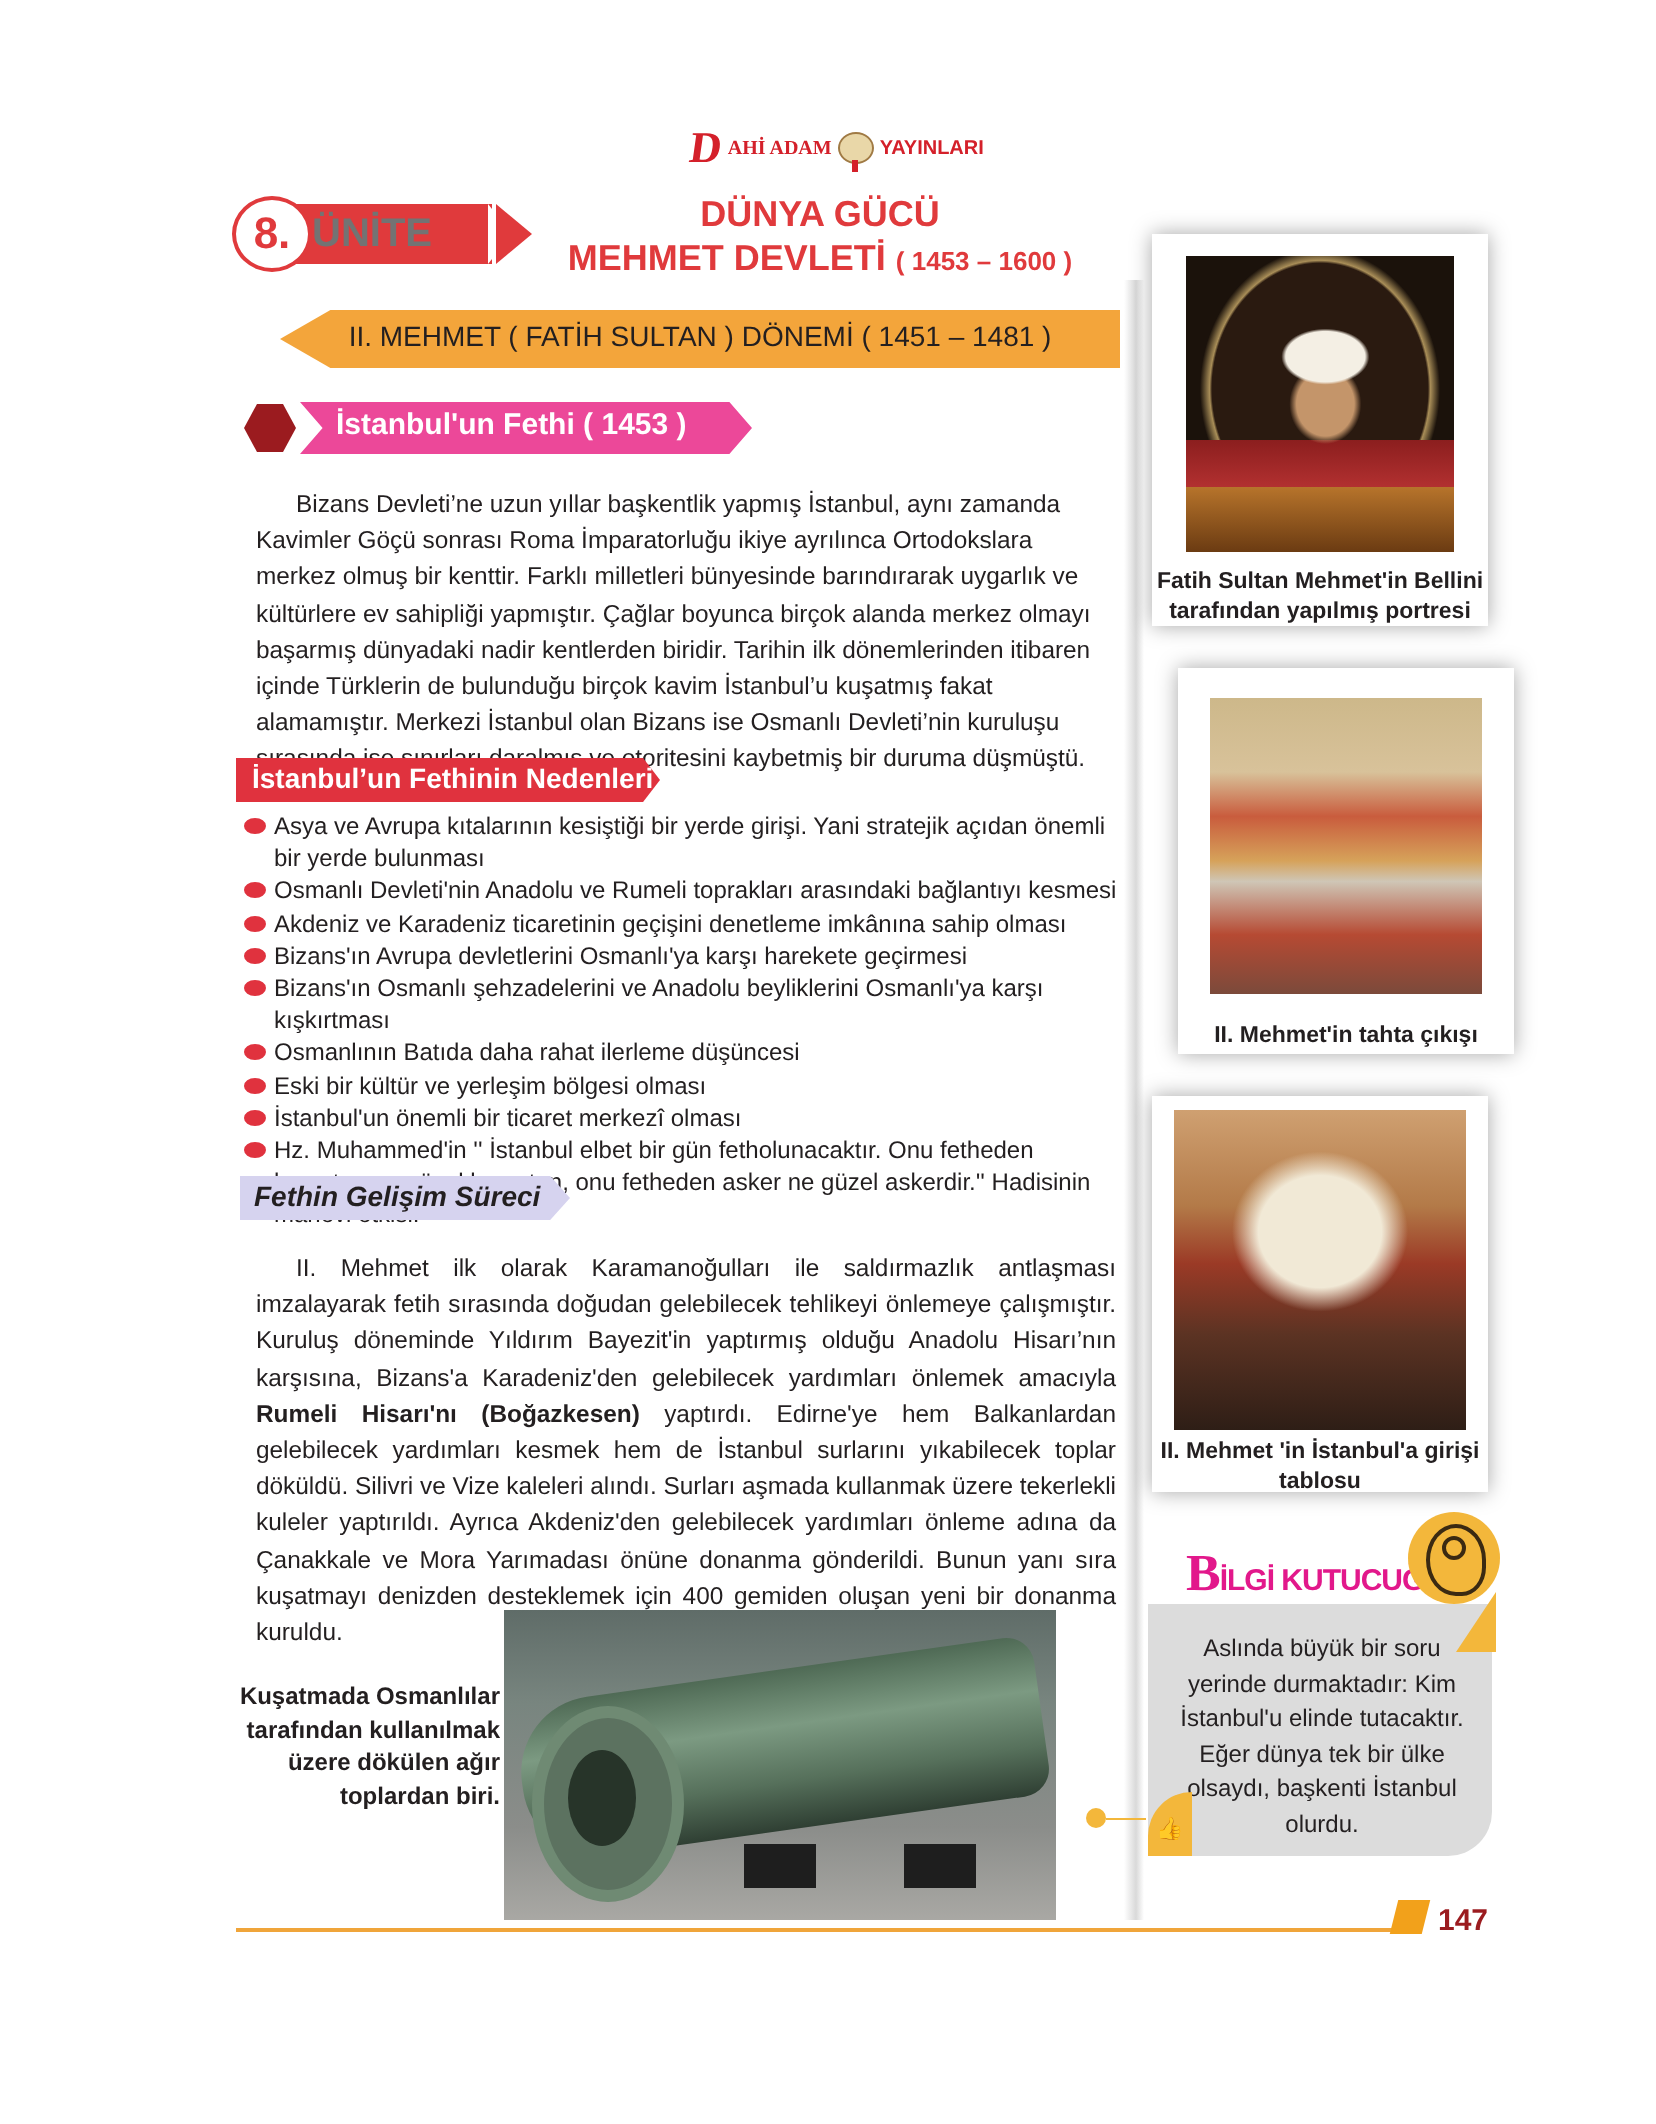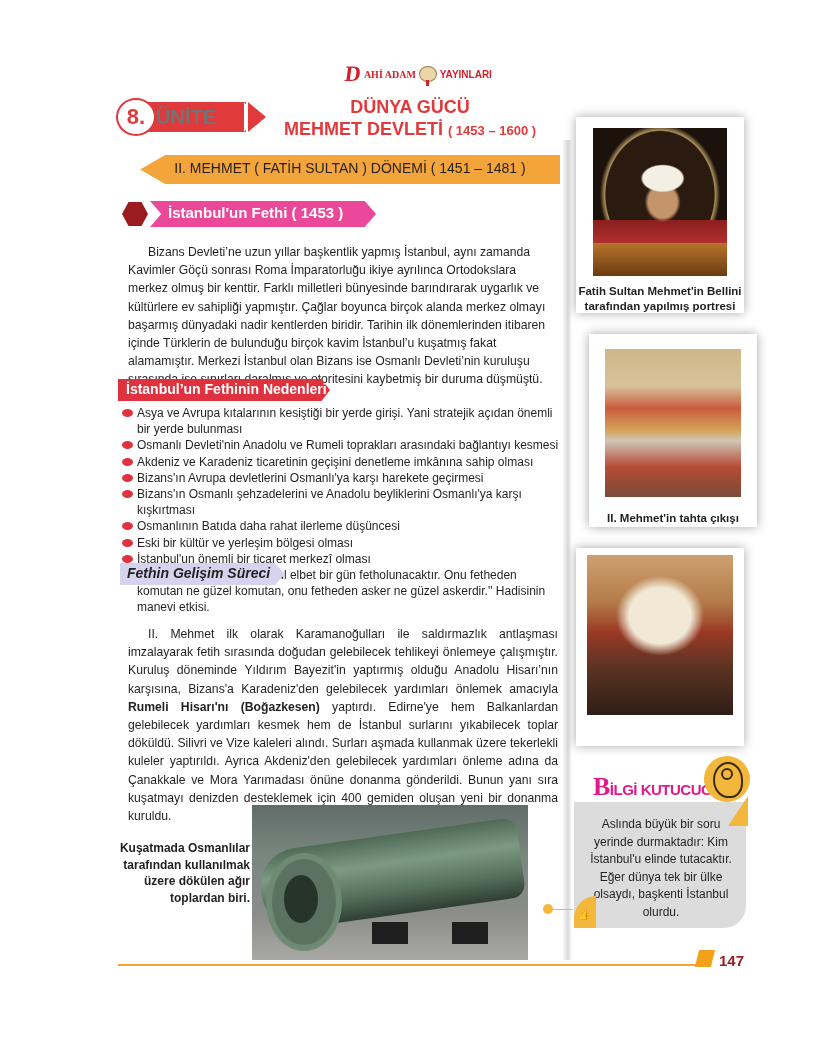--- a/index.html
+++ b/index.html
@@ -49,21 +49,21 @@
 
   
   .sec2 { left: 118px; top: 379px; width: 212px; height: 22px; background: #e0323e; clip-path: polygon(0 0, 96% 0, 100% 50%, 96% 100%, 0 100%); }
   .sec2 span { position: absolute; left: 8px; top: 2px; color: #fff; font-weight: bold; font-size: 14px; }
 
   .reasons { left: 121px; top: 405px; width: 440px; margin: 0; padding: 0; list-style: none; font-size: 12px; line-height: 16.2px; }
   .reasons li { position: relative; padding-left: 16px; }
   .reasons li::before { content: ""; position: absolute; left: 1px; top: 4px; width: 11px; height: 8px; border-radius: 50%; background: #e0323e; }
 
   
-  .sec3 { left: 120px; top: 563px; width: 165px; height: 22px; background: #d6d3ef; clip-path: polygon(0 0, 94% 0, 100% 50%, 94% 100%, 0 100%); }
+  .sec3 { left: 120px; top: 588px; width: 165px; height: 22px; background: #d6d3ef; clip-path: polygon(0 0, 94% 0, 100% 50%, 94% 100%, 0 100%); }
   .sec3 span { position: absolute; left: 7px; top: 2px; color: #231f20; font-weight: bold; font-style: italic; font-size: 14px; }
 
   .cannon-caption { left: 116px; top: 840px; width: 134px; text-align: right; font-weight: bold; font-size: 12px; line-height: 16.5px; }
   .cannon { left: 252px; top: 805px; width: 276px; height: 155px; background: linear-gradient(180deg, #5f6c68 0%, #78857f 30%, #8b8d8a 70%, #a9a8a4 100%); overflow: hidden; }
   .cannon .barrel { position: absolute; left: 8px; top: 30px; width: 262px; height: 80px; border-radius: 38px 14px 14px 38px;
     background: linear-gradient(180deg, #4f6a55 0%, #7c9a82 35%, #56705b 70%, #2f3f33 100%); transform: rotate(-8deg); }
   .cannon .mouth { position: absolute; left: 14px; top: 48px; width: 64px; height: 86px; border-radius: 50%; background: #5c7260; border: 6px solid #6f8a73; }
   .cannon .mouth::after { content:""; position:absolute; left:12px; top:16px; width:34px; height:48px; border-radius:50%; background:#273429; }
   .cannon .stand { position: absolute; bottom: 16px; width: 36px; height: 22px; background: #1e1e1e; }
 
@@ -193,20 +193,21 @@
   <div class="cap">Fatih Sultan Mehmet'in Bellini tarafından yapılmış portresi</div>
 </div>
 
 <div class="abs fig fig2">
   <div class="img"></div>
   <div class="cap">II. Mehmet'in tahta çıkışı</div>
 </div>
 
 <div class="abs fig fig3">
   <div class="img"></div>
+  <div class="cap">II. Mehmet 'in İstanbul'a girişi tablosu</div>
 </div>
 
 <div class="abs bilgi-title">
   <span class="big">B</span><span class="small">İLGİ KUTUCUĞU</span>
 </div>
 <div class="abs bulb">
   <div class="head"></div>
   <div class="inner"></div>
 </div>
 <div class="abs bilgi-box">

